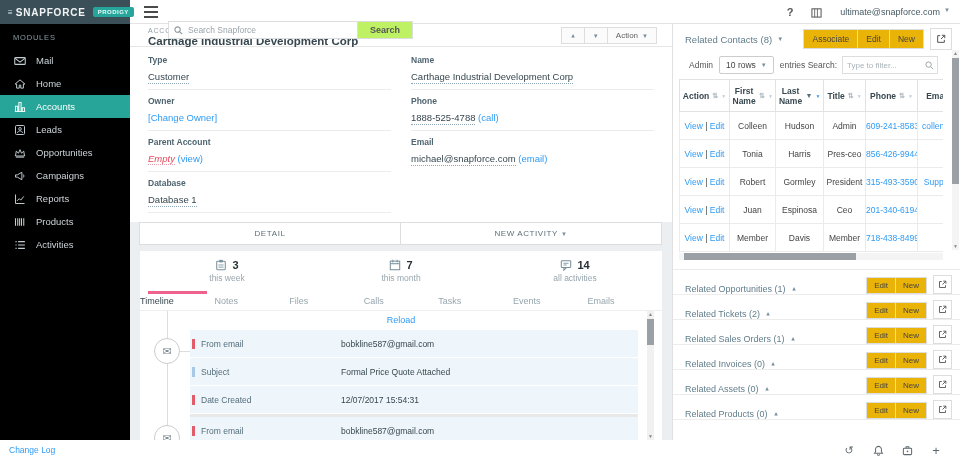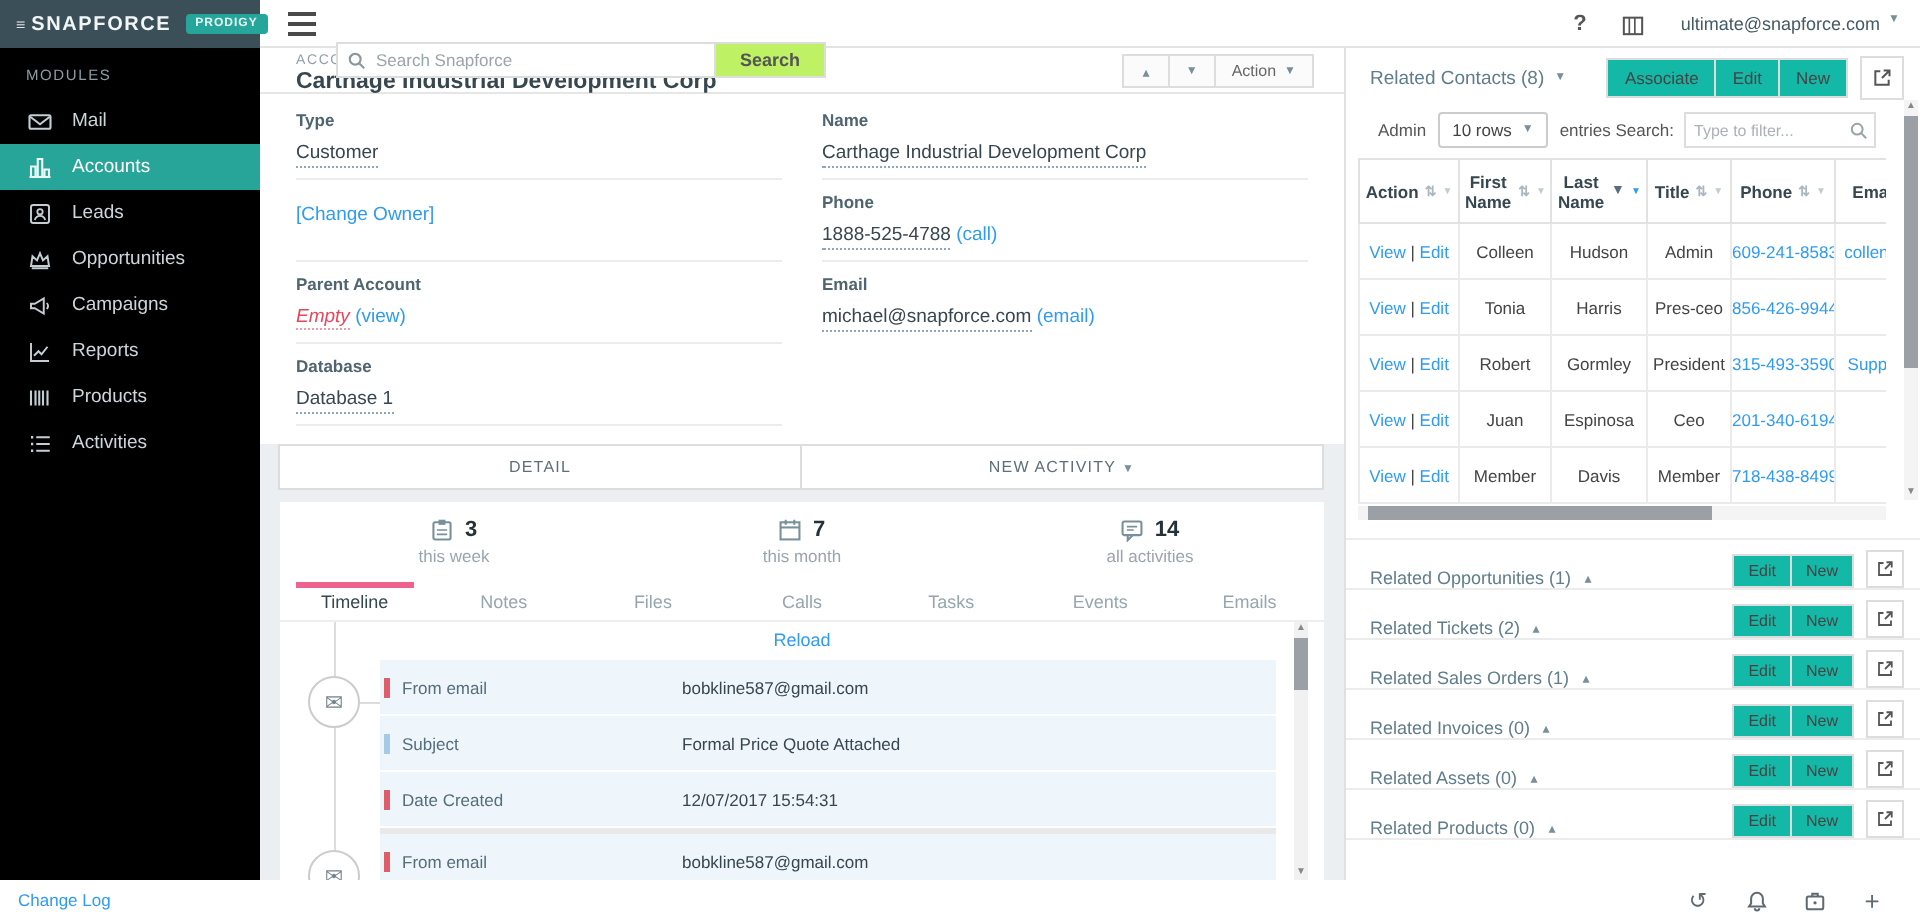--- a/index.html
+++ b/index.html
@@ -60,21 +60,21 @@
   .tab .chev { margin-left:3px; }
 
   
   .activity-card { position:absolute; left:10px; top:227px; width:522px; height:189px; background:#fff; overflow:hidden; }
   .stats-row { display:flex; padding-top:8px; height:38px; }
   .stat { flex:1; text-align:center; }
   .stat-top { display:flex; align-items:center; justify-content:center; gap:5px; }
   .stat-val { font-size:11px; font-weight:bold; color:#263238; }
   .stat-label { font-size:8.5px; color:#97a6ae; margin-top:2px; }
   .subtabs { display:flex; height:20px; border-bottom:1px solid #eee; margin-top:2px; }
-  .subtab { flex:1; text-align:center; font-size:9px; color:#97a6ae; padding-top:5px; position:relative; cursor:pointer; }
+  .subtab { flex:1; text-align:left; font-size:9px; color:#97a6ae; padding-top:5px; position:relative; cursor:pointer; }
   .subtab.active { color:#37474f; }
   .subtab.active::before { content:''; position:absolute; top:0; left:8px; right:8px; height:3px; background:#f0628e; }
   .timeline { position:relative; height:129px; }
   .t-rail { position:absolute; left:27px; top:0; bottom:0; width:1px; background:#ddd; }
   .reload { text-align:center; font-size:9px; padding-top:4px; }
   .t-circle { position:absolute; left:14px; width:26px; height:26px; border-radius:50%; background:#fff; border:1px solid #ccc; display:flex; align-items:center; justify-content:center; color:#76858c; font-size:11px; z-index:2; cursor:pointer; }
   .t-conn { position:absolute; left:40px; width:10px; height:1px; background:#ddd; }
   .t-card { position:absolute; left:50px; right:24px; }
   .t-row { display:flex; align-items:center; background:#eef5fb; border-bottom:1px solid #fff; height:28px; font-size:8.5px; }
   .t-bar { width:3px; height:10px; margin:0 6px 0 2px; background:#e05c6a; flex:none; }
@@ -84,21 +84,21 @@
   .t-toolbar { display:flex; align-items:center; gap:4px; background:#e9e9e9; height:24px; padding-left:4px; }
   .tool-btn { background:#fff; border:1px solid #ccc; border-radius:2px; height:18px; min-width:18px; display:flex; align-items:center; justify-content:center; font-size:9px; color:#555; padding:0 4px; cursor:pointer; gap:2px; }
   .t-vscroll { position:absolute; right:8px; top:0; bottom:0; width:7px; background:#f1f1f1; }
   .t-vscroll .thumb { position:absolute; top:8px; left:0; width:7px; height:26px; background:#9aa0a6; }
   .scroll-arrow { position:absolute; left:0; width:7px; height:7px; font-size:5px; color:#888; text-align:center; line-height:7px; }
 
   
   .rc-header { display:flex; align-items:center; padding:4px 8px 4px 12px; height:30px; }
   .rc-title { font-size:9.5px; color:#607d8b; cursor:pointer; display:flex; align-items:center; gap:5px; }
   .spacer { flex:1; }
-  .grp-btn { border:1px solid #ddd; background:#14b8a6; color:#444; font-size:8.5px; padding:4px 8px; margin-left:-1px; cursor:pointer; }
+  .grp-btn { border:1px solid #ddd; background:#eab308; color:#444; font-size:8.5px; padding:4px 8px; margin-left:-1px; cursor:pointer; }
   .ext-btn { width:22px; height:22px; border:1px solid #ddd; background:#fff; margin-left:6px; display:flex; align-items:center; justify-content:center; cursor:pointer; }
   .rc-controls { display:flex; align-items:center; padding:2px 22px 5px 16px; font-size:8.5px; color:#555; }
   .rows-select { border:1px solid #ccc; border-radius:2px; padding:3px 6px; margin:0 6px; font-size:8.5px; color:#444; cursor:pointer; display:flex; align-items:center; gap:5px; }
   .filter-box { border:1px solid #ddd; width:96px; height:18px; margin-left:5px; position:relative; display:flex; align-items:center; }
   .filter-box input { border:none; outline:none; width:80px; font-size:8px; padding-left:4px; color:#444; font-family:"Liberation Sans", sans-serif; }
   .filter-box input::placeholder { color:#a8b2b8; }
   .filter-box svg { position:absolute; right:3px; }
   .table-clip { width:264px; margin-left:6px; overflow:hidden; }
   table.rc { border-collapse:collapse; table-layout:fixed; width:278px; }
   table.rc th { border:1px solid #e2e2e2; font-size:8.5px; color:#37474f; padding:3px 1px; height:32px; vertical-align:middle; cursor:pointer; }
@@ -169,20 +169,28 @@
 
   <div class="side-item">
     <span class="si">
         <svg width="12" height="12" viewBox="0 0 16 16">
           <rect x="1" y="3.5" width="14" height="9" rx="1" fill="none" stroke="currentColor" stroke-width="1.4"></rect>
           <path d="M1.5 4.5l6.5 5 6.5-5" fill="none" stroke="currentColor" stroke-width="1.4"></path>
         </svg>
       </span>
     <span>Mail</span>
   </div>
+  <div class="side-item">
+    <span class="si">
+        <svg width="12" height="12" viewBox="0 0 16 16">
+          <path d="M8 2.5L1.5 8h2v5.5h3.5v-4h2v4h3.5V8h2z" fill="none" stroke="currentColor" stroke-width="1.3"></path>
+        </svg>
+      </span>
+    <span>Home</span>
+  </div>
   <div class="side-item active">
     <span class="si">
         <svg width="12" height="12" viewBox="0 0 16 16">
           <path d="M2 14V7h3v7M6.5 14V2h3v12M11 14V9h3v5" fill="none" stroke="currentColor" stroke-width="1.4"></path>
           <path d="M1 14h14" stroke="currentColor" stroke-width="1.4"></path>
         </svg>
       </span>
     <span>Accounts</span>
   </div>
   <div class="side-item">
@@ -263,20 +271,21 @@
     <div class="fields-grid">
       <div class="field">
         <div class="f-label">Type</div>
         <div class="f-value"><span class="dotted">Customer</span></div>
       </div>
       <div class="field">
         <div class="f-label">Name</div>
         <div class="f-value"><span class="dotted">Carthage Industrial Development Corp</span></div>
       </div>
       <div class="field">
+        <div class="f-label">Owner</div>
         <div class="f-value"><span class="lnk">[Change Owner]</span></div>
       </div>
       <div class="field">
         <div class="f-label">Phone</div>
         <div class="f-value">
           <span class="dotted">1888-525-4788</span>
           <span class="lnk">(call)</span>
         </div>
       </div>
       <div class="field">

